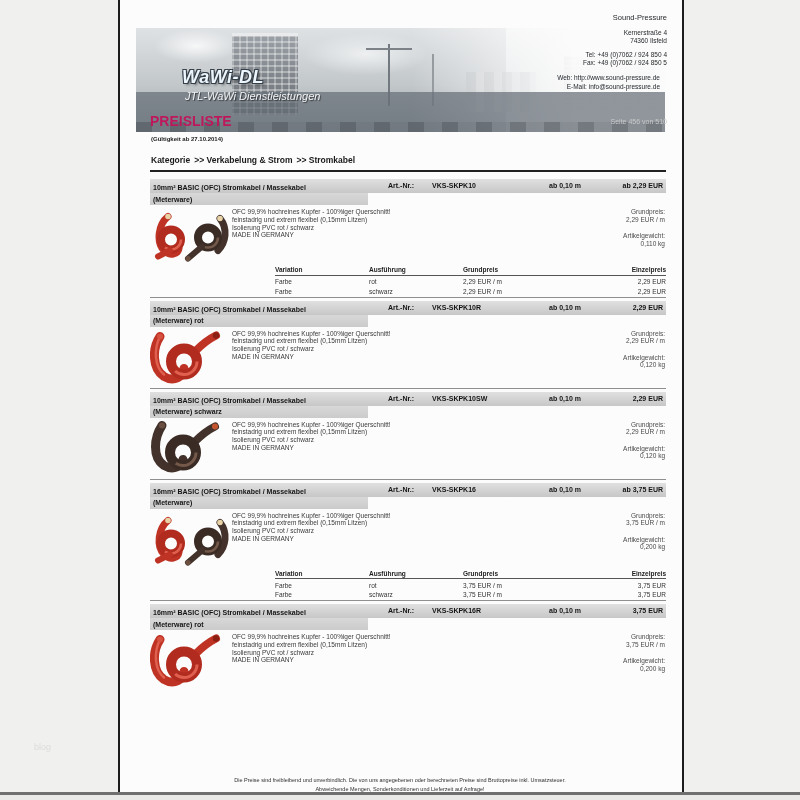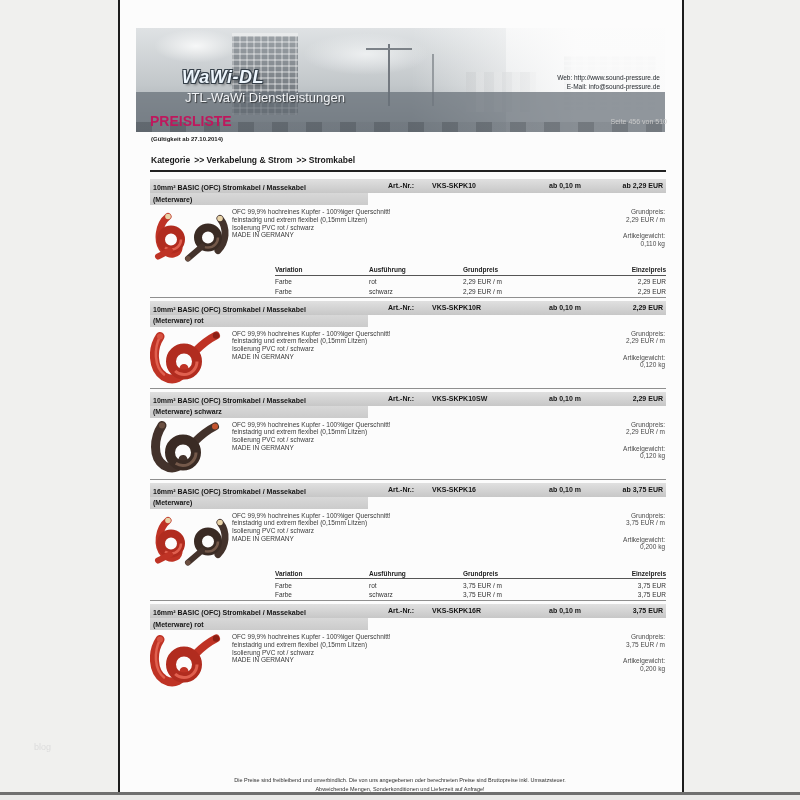--- a/index.html
+++ b/index.html
@@ -66,21 +66,21 @@
     background:repeating-linear-gradient(90deg, rgba(40,45,50,.55) 0 16px, rgba(90,96,102,.3) 16px 34px);
   }
   .b-logo{
     position:absolute;left:46px;top:39px;z-index:2;
     font-size:18px;font-weight:bold;font-style:italic;letter-spacing:.5px;
     color:#eef6fd;
     text-shadow:1px 1px 0 #353f48,-1px 1px 0 #353f48,1px -1px 0 #353f48,-1px -1px 0 #353f48,2px 2px 3px rgba(0,0,0,.45);
   }
   .b-sub{
     position:absolute;left:49px;top:62px;z-index:2;
-    font-size:13px;color:#f1f3f5;text-shadow:1px 1px 1px rgba(0,0,0,.55);
+    font-size:11px;color:#f1f3f5;text-shadow:1px 1px 1px rgba(0,0,0,.55);font-style:italic;
   }
   .b-contact{
     position:absolute;right:5px;top:46px;z-index:2;text-align:right;
     font-size:6.5px;line-height:8.5px;color:#23282d;
   }
   
   .doc-title{position:absolute;left:30px;top:113px;font-size:14px;font-weight:bold;color:#be185d;}
   .doc-validity{position:absolute;left:31px;top:136px;font-size:6px;font-weight:bold;color:#222;}
   .page-label{position:absolute;right:15px;top:118px;font-size:7px;color:#c9c9c9;}
   .breadcrumb{position:absolute;left:31px;top:155px;display:flex;gap:4px;font-size:8.5px;font-weight:bold;color:#1a1a1a;}
@@ -152,20 +152,31 @@
       <circle cx="58" cy="31" r="10" fill="none" stroke="#74594a" stroke-width="2.5" stroke-dasharray="20 46"></circle>
       <path d="M52 40 L38 52" stroke="#43322b" stroke-width="6" stroke-linecap="round"></path>
       <circle cx="70" cy="12" r="2.8" fill="#e8d3a8"></circle>
       <circle cx="38" cy="52" r="2.6" fill="#6b4f41"></circle>
     </g>
   </defs>
 </svg>
 
 <div class="page">
 
+  <div class="addr">
+    <div class="company">Sound-Pressure</div>
+    <div class="grp">
+      <div>Kernerstraße 4</div>
+      <div>74360 Ilsfeld</div>
+    </div>
+    <div>
+      <div>Tel: +49 (0)7062 / 924 850 4</div>
+      <div>Fax: +49 (0)7062 / 924 850 5</div>
+    </div>
+  </div>
 
   <div class="banner">
     <div class="b-photo"></div>
     <div class="b-build-main"></div>
     <div class="b-tower"></div>
     <div class="b-tower2"></div>
     <div class="b-build-right2"></div>
     <div class="b-build-right"></div>
     <div class="b-fade"></div>
     <div class="b-band"></div>

